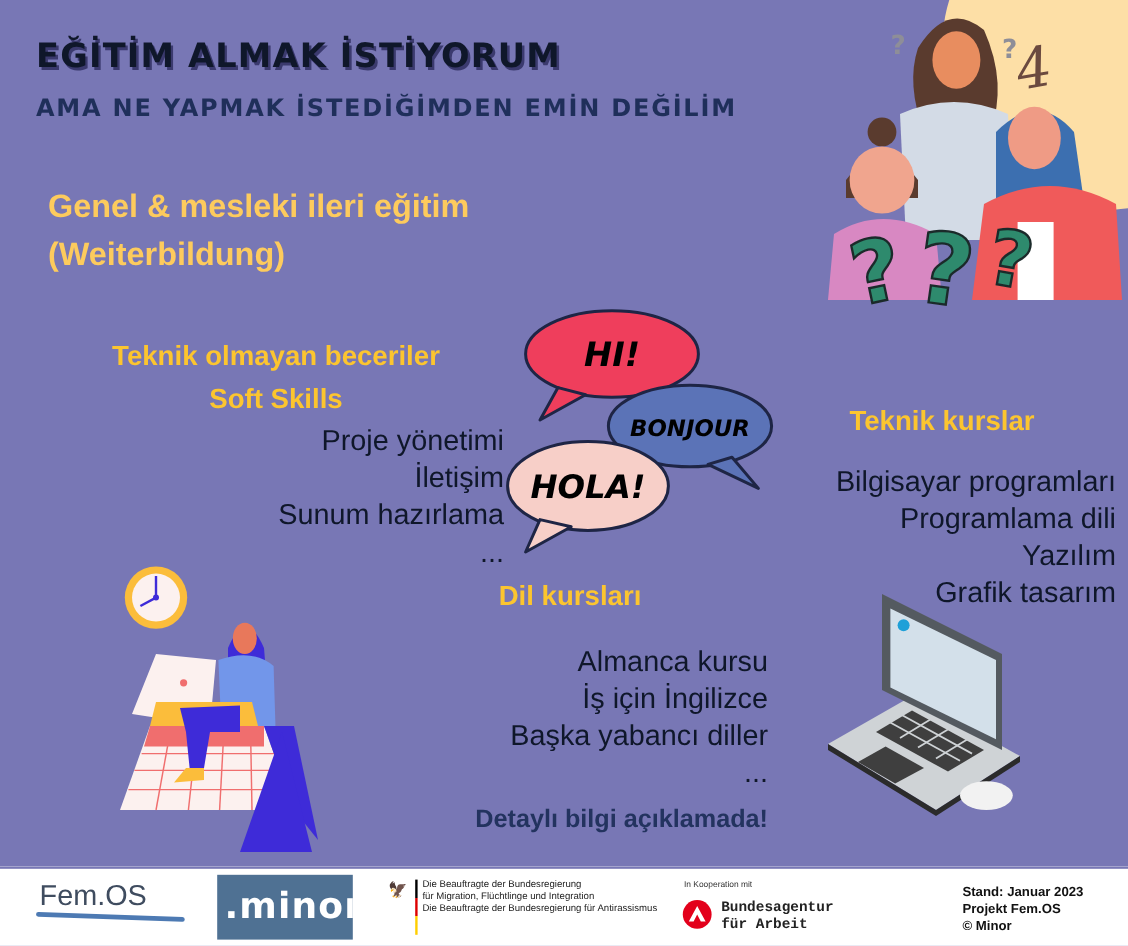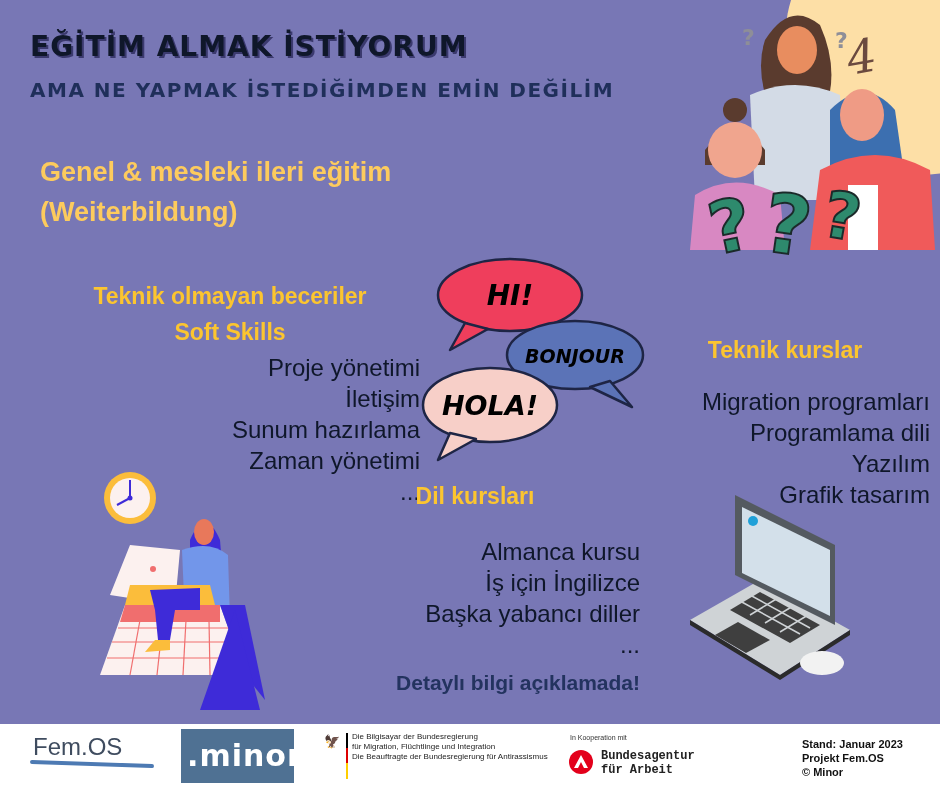--- a/index.html
+++ b/index.html
@@ -77,29 +77,28 @@
     <div>(Weiterbildung)</div>
   </div>
 
   <div class="abs soft">
     <div class="sec-head">Teknik olmayan beceriler</div>
     <div class="sec-head">Soft Skills</div>
     <div class="items">
       <div class="sec-item">Proje yönetimi</div>
       <div class="sec-item">İletişim</div>
       <div class="sec-item">Sunum hazırlama</div>
-      <div class="sec-item">Zaman yönetimi</div>
       <div class="sec-item">...</div>
     </div>
   </div>
 
   <div class="abs teknik">
     <div class="sec-head">Teknik kurslar</div>
     <div class="items">
-      <div class="sec-item">Migration programları</div>
+      <div class="sec-item">Bilgisayar programları</div>
       <div class="sec-item">Programlama dili</div>
       <div class="sec-item">Yazılım</div>
       <div class="sec-item">Grafik tasarım</div>
     </div>
   </div>
 
   <svg class="abs" style="left:410px;top:255px;" width="240" height="210">
     <g>
       <ellipse cx="100" cy="40" rx="72" ry="36" fill="#ef3e5c" stroke="#1e2545" stroke-width="2.5"></ellipse>
       <path d="M55 68 L40 95 L78 74 Z" fill="#ef3e5c" stroke="#1e2545" stroke-width="2.5" stroke-linejoin="round"></path>
@@ -184,21 +183,21 @@
 <div class="footer">
   <div class="line"></div>
 </div>
 <div class="femos">Fem.OS</div>
 <div class="femos-swoosh"></div>
 <div class="minor">.minor</div>
 
 <div class="bund-eagle">🦅</div>
 <div class="bund-stripe"></div>
 <div class="bund-text">
-  <div>Die Bilgisayar der Bundesregierung</div>
+  <div>Die Beauftragte der Bundesregierung</div>
   <div>für Migration, Flüchtlinge und Integration</div>
   <div>Die Beauftragte der Bundesregierung für Antirassismus</div>
 </div>
 
 <div class="koop">In Kooperation mit</div>
 <svg class="ba-logo" viewBox="0 0 24 24">
   <polygon points="12,5 19,18 15,18 12,12 9,18 5,18" fill="#ffffff"></polygon>
 </svg>
 <div class="ba-text">
   <div>Bundesagentur</div>

